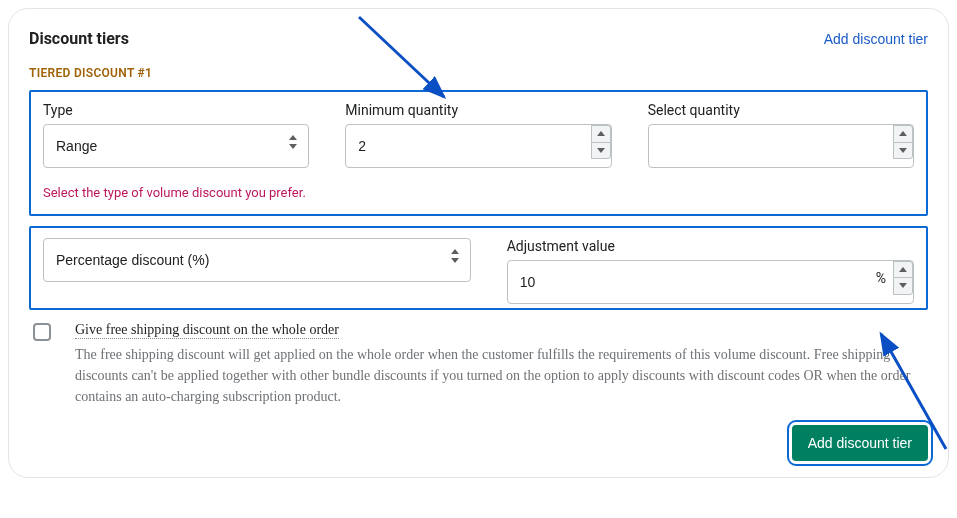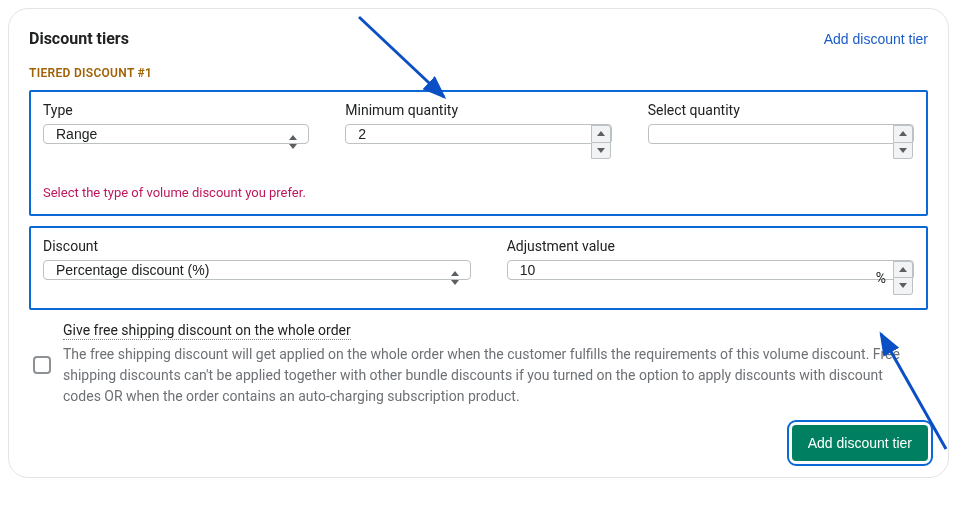--- a/index.html
+++ b/index.html
@@ -53,21 +53,21 @@
       font-size: 14px;
       color: #202223;
       margin-bottom: 6px;
     }
     .select-wrap, .spinner-wrap {
       position: relative;
       height: 36px;
     }
     .select-input, .text-input {
       width: 100%;
-      height: 20px;
+      height: 44px;
       border: 1px solid #bcc1c4;
       border-radius: 4px;
       background: #fff;
       padding: 0 34px 0 12px;
       font-size: 14px;
       color: #202223;
       outline: none;
     }
     .select-caret {
       position: absolute;
@@ -119,24 +119,25 @@
     .suffix {
       position: absolute;
       right: 28px;
       top: 50%;
       transform: translateY(-50%);
       color: #202223;
       font-size: 14px;
     }
     .checkbox-row {
       display: flex;
-      align-items: center;
-      gap: 12px;
+      align-items: flex-start;
+      gap: 24px;
       margin-top: 12px;
       padding: 0 4px;
+      font-family: Liberation Serif, serif;
     }
     .checkbox {
       width: 18px;
       height: 18px;
       border: 2px solid #8c9196;
       border-radius: 4px;
       background: #fff;
       flex-shrink: 0;
       margin-top: 1px;
       cursor: pointer;
@@ -258,21 +259,20 @@
           </div>
         </div>
       </div>
     </div>
   </div>
 
   <div class="highlight-box">
     <div class="row">
 
       <div class="field" style="flex:1.05">
-        <label class="field-label">Discount</label>
         <div class="select-wrap">
           <input class="select-input" readonly="" value="Percentage discount (%)" style="">
           <svg class="select-caret" viewBox="0 0 12 16">
               <path d="M6 1 L10 6 L2 6 Z M6 15 L2 10 L10 10 Z" fill="#5c5f62"></path>
             </svg>
         </div>
       </div>
 
       <div class="field">
         <label class="field-label">Adjustment value</label>

